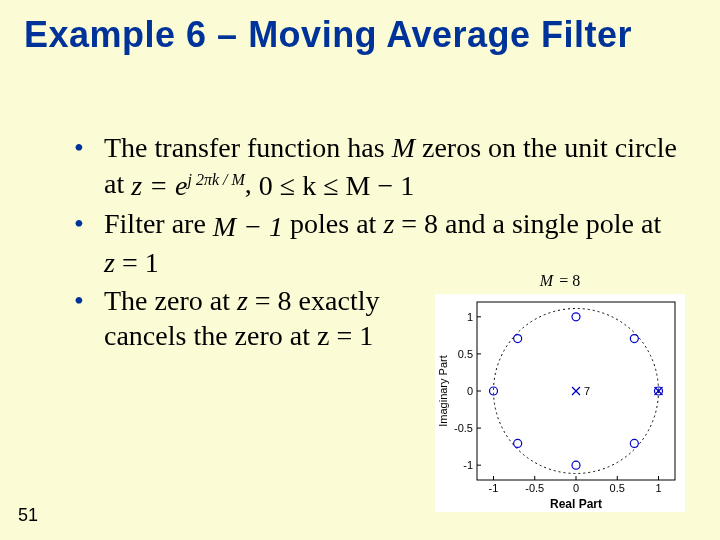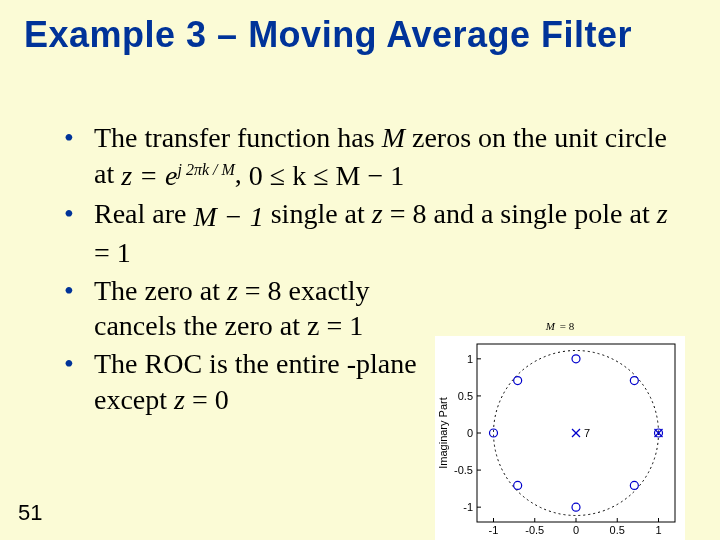--- a/index.html
+++ b/index.html
@@ -31,21 +31,21 @@
   .body {
     position: absolute;
     top: 118px;
     left: 62px;
     right: 30px;
     font-size: 28px;
     line-height: 1.28;
   }
   .body ul {
     list-style: none;
-    margin: 2px;
+    margin: 12px;
     padding: 0;
   }
   .body li {
     position: relative;
     padding-left: 30px;
     margin-bottom: 2px;
   }
   .body li::before {
     content: "•";
     position: absolute;
@@ -60,36 +60,35 @@
   }
   .placeholder {
     display: inline-block;
     vertical-align: middle;
   }
   .slide-num {
     position: absolute;
     left: 18px;
     bottom: 14px;
     font-family: Arial, Helvetica, sans-serif;
-    font-size: 22px;
+    font-size: 18px;
     color: #000;
   }
   .chart-wrap {
     position: absolute;
     top: 272px;
     right: 30px;
     width: 260px;
     text-align: center;
   }
   .chart-caption {
-    font-size: 11px;
+    font-size: 16px;
     font-style: italic;
     font-family: "Times New Roman", serif;
     margin-bottom: 4px;
-    margin-top: 48px;
   }
   .chart-caption .eqnum {
     font-style: normal;
     font-family: "Times New Roman", serif;
     margin-left: 2px;
   }
   svg.pz {
     background: #ffffff;
     border: none;
     display: block;
@@ -133,38 +132,33 @@
     font-family: Arial, Helvetica, sans-serif;
     font-size: 12px;
     font-weight: bold;
   }
 </style>
 </head>
 <body>
 
 <div class="slide">
 
-  <div class="title">Example 3 – Moving Average Filter</div>
+  <div class="title">Example 6 – Moving Average Filter</div>
 
   <div class="body">
     <ul>
       <li>
         <span>The transfer function has </span><i>M</i><span> zeros on the unit circle at </span><span class="placeholder"><i>z = e</i><sup style="font-size:16px; font-style:italic;">j 2πk / M</sup></span><span>, </span><span class="placeholder" style="font-family:serif;">0 ≤ k ≤ M − 1</span>
       </li>
       <li>
-        <span>Real are </span><span class="placeholder" style="font-style:italic;text-align:center;">M − 1</span><span> single at </span><i>z</i><span> = 8 and a single pole at </span><i>z</i><span> = 1</span>
+        <span>Filter are </span><span class="placeholder" style="font-style:italic;text-align:center;">M − 1</span><span> poles at </span><i>z</i><span> = 8 and a single pole at </span><i>z</i><span> = 1</span>
       </li>
       <li>
         <span class="narrow">
           <span>The zero at </span><i>z</i><span> = 8 exactly cancels the zero at z = 1</span>
-        </span>
-      </li>
-      <li>
-        <span class="narrow">
-          <span>The ROC is the entire -plane except </span><i>z</i><span> = 0</span>
         </span>
       </li>
     </ul>
   </div>
 
   <div class="chart-wrap">
     <div class="chart-caption">
       <i>M</i><span class="eqnum"> = 8</span>
     </div>
     <svg class="pz" width="250" height="218" id="pz-svg">

